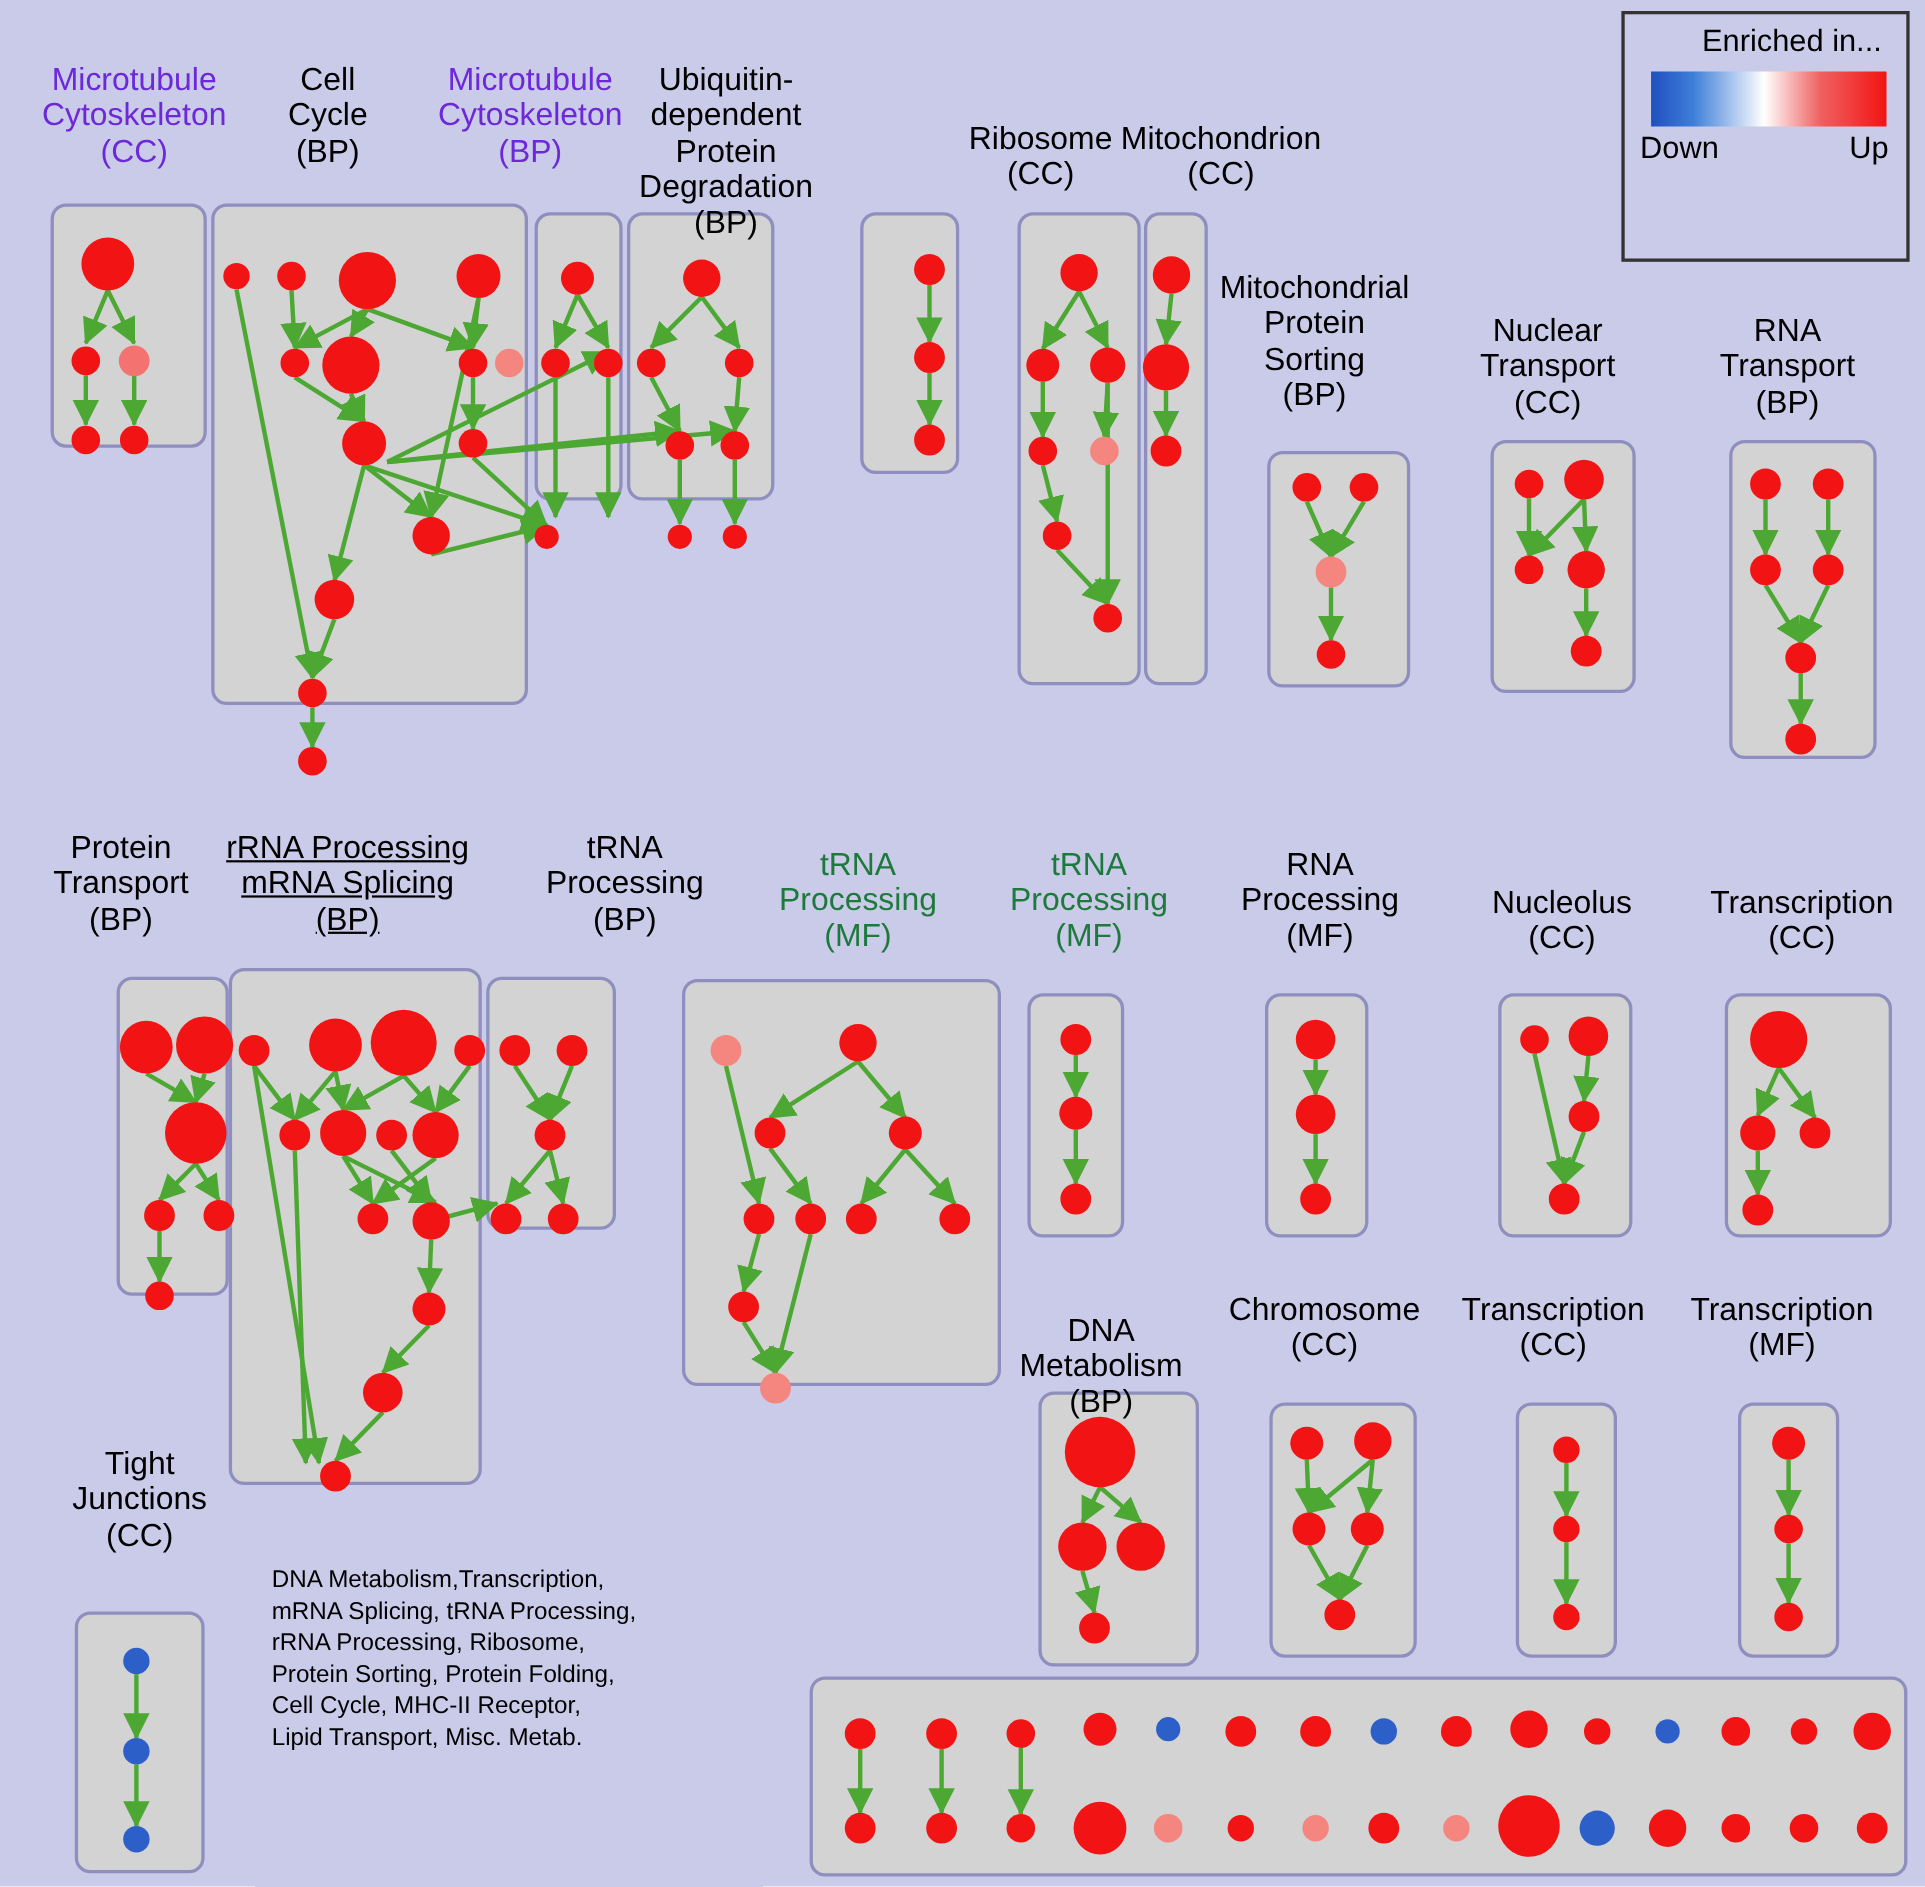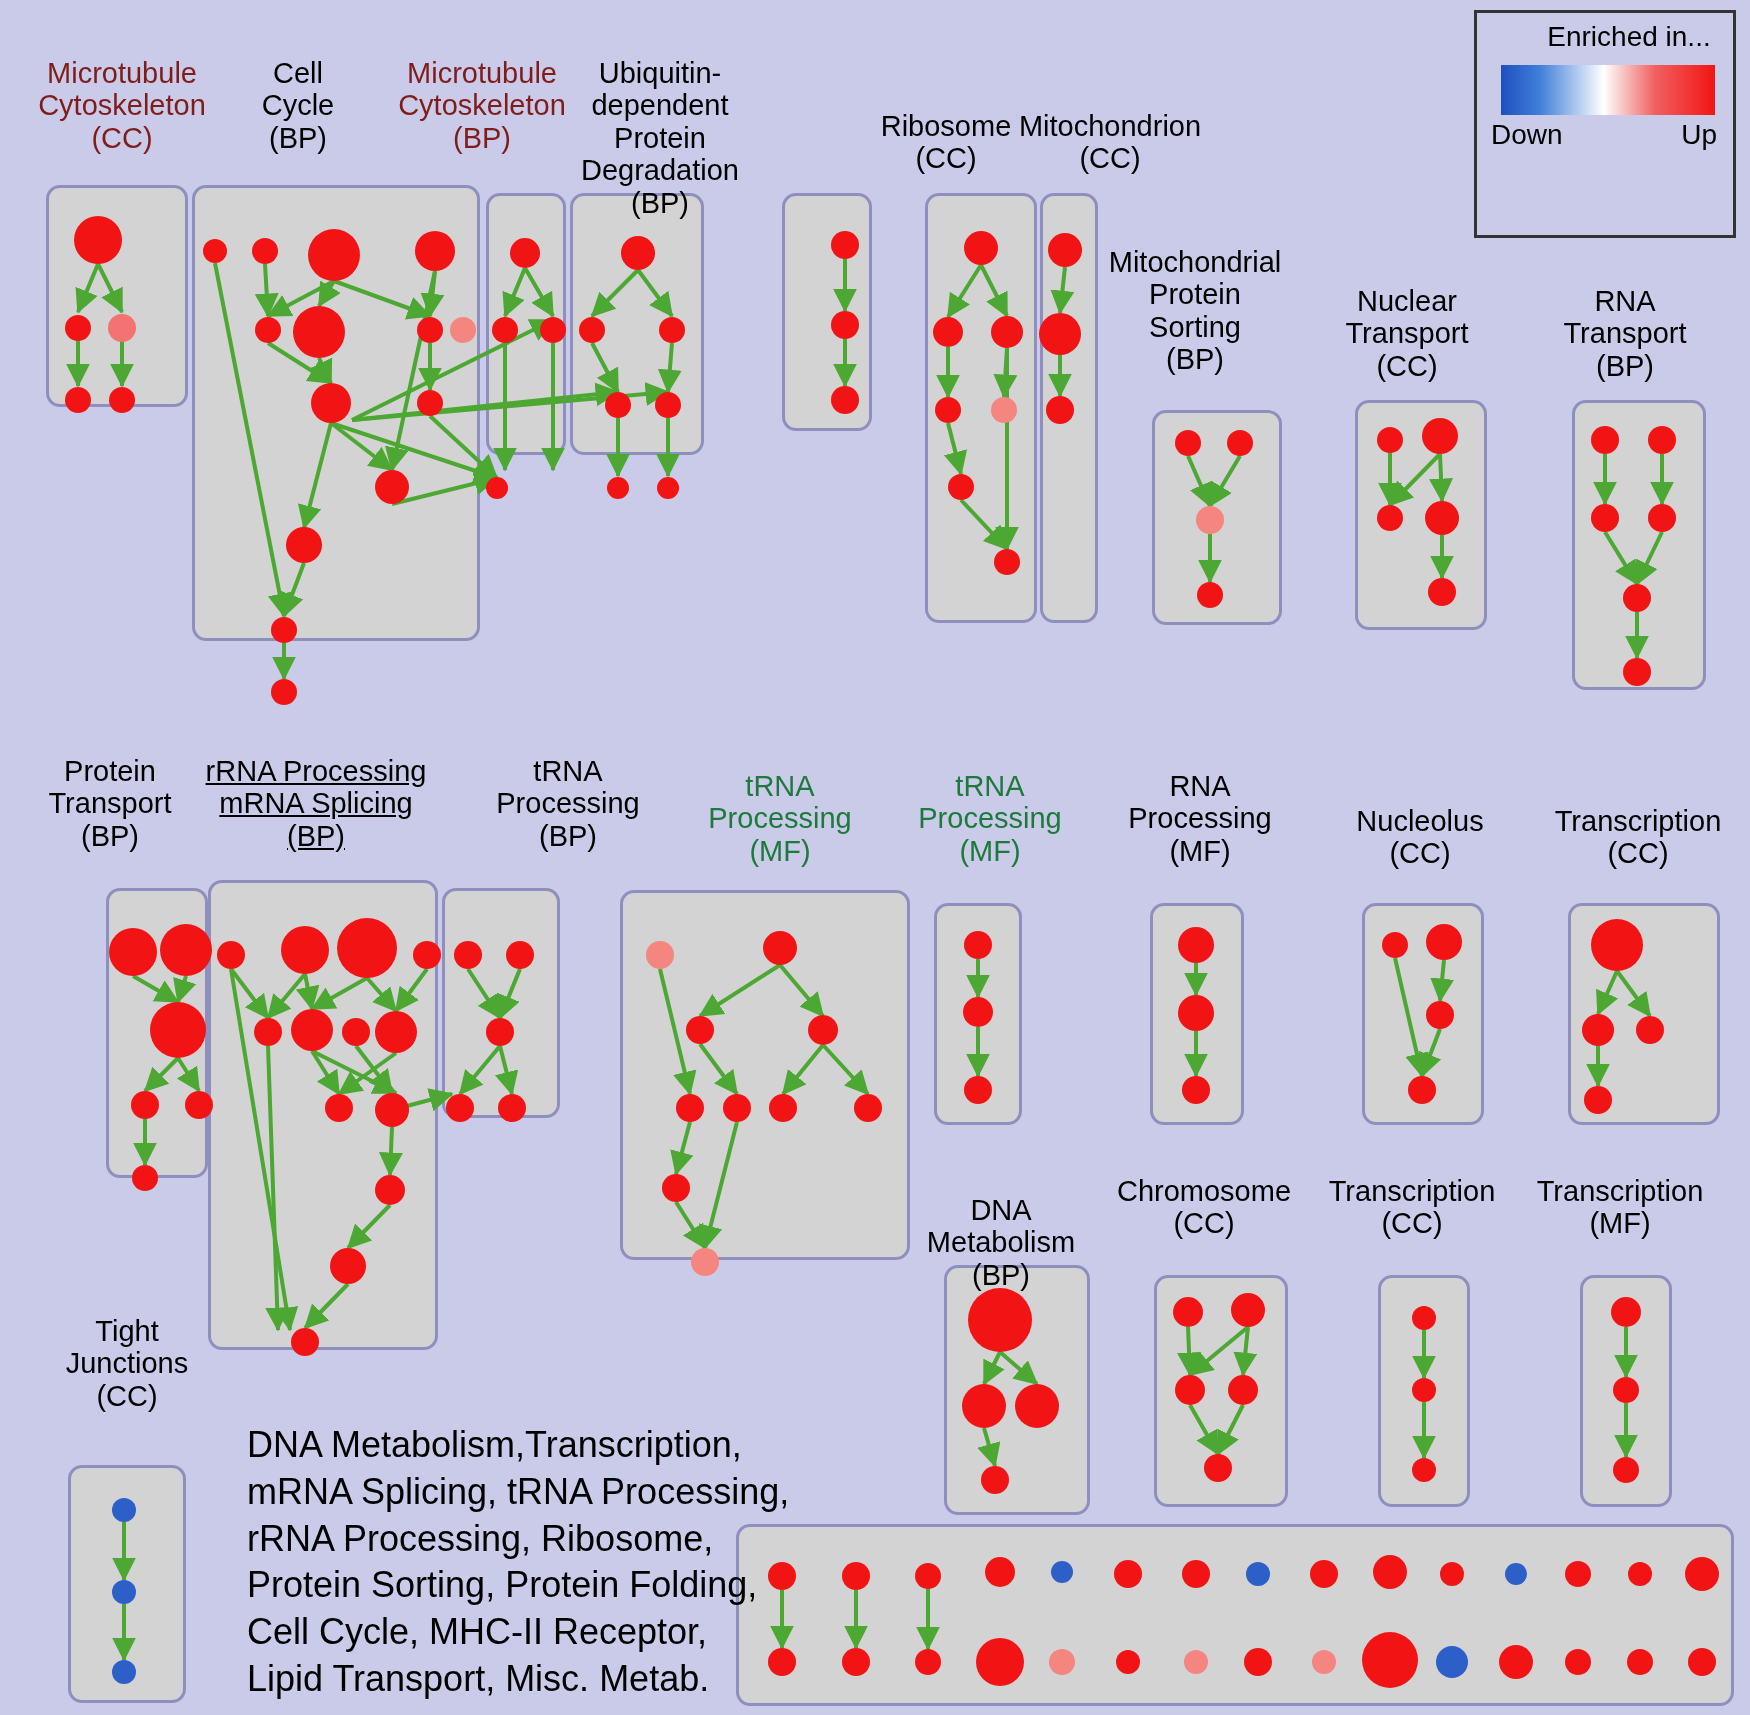--- a/index.html
+++ b/index.html
@@ -26,21 +26,21 @@
   }
   .label {
     position: absolute;
     text-align: center;
     color: #000000;
     font-size: 29px;
     line-height: 1.12;
     font-family: "Liberation Sans", sans-serif;
     white-space: pre-line;
   }
-  .label.purple { color: #7f1d1d; }
+  .label.purple { color: #6d28d9; }
   .label.green  { color: #1e7a3c; }
   svg.edges {
     position: absolute;
     left: 0; top: 0;
     width: 1750px;
     height: 1715px;
     pointer-events: none;
   }
   .node {
     position: absolute;
@@ -91,21 +91,21 @@
     position: absolute;
     width: 100%;
     top: 146px;
     text-align: center;
     font-size: 24px;
     line-height: 1.2;
     white-space: pre-line;
   }
   .cluster-text {
     position: absolute;
-    font-size: 36px;
+    font-size: 22px;
     line-height: 1.3;
     color: #000;
     white-space: pre-line;
   }
 </style>
 </head>
 <body>
 
 <div id="canvas">
 

